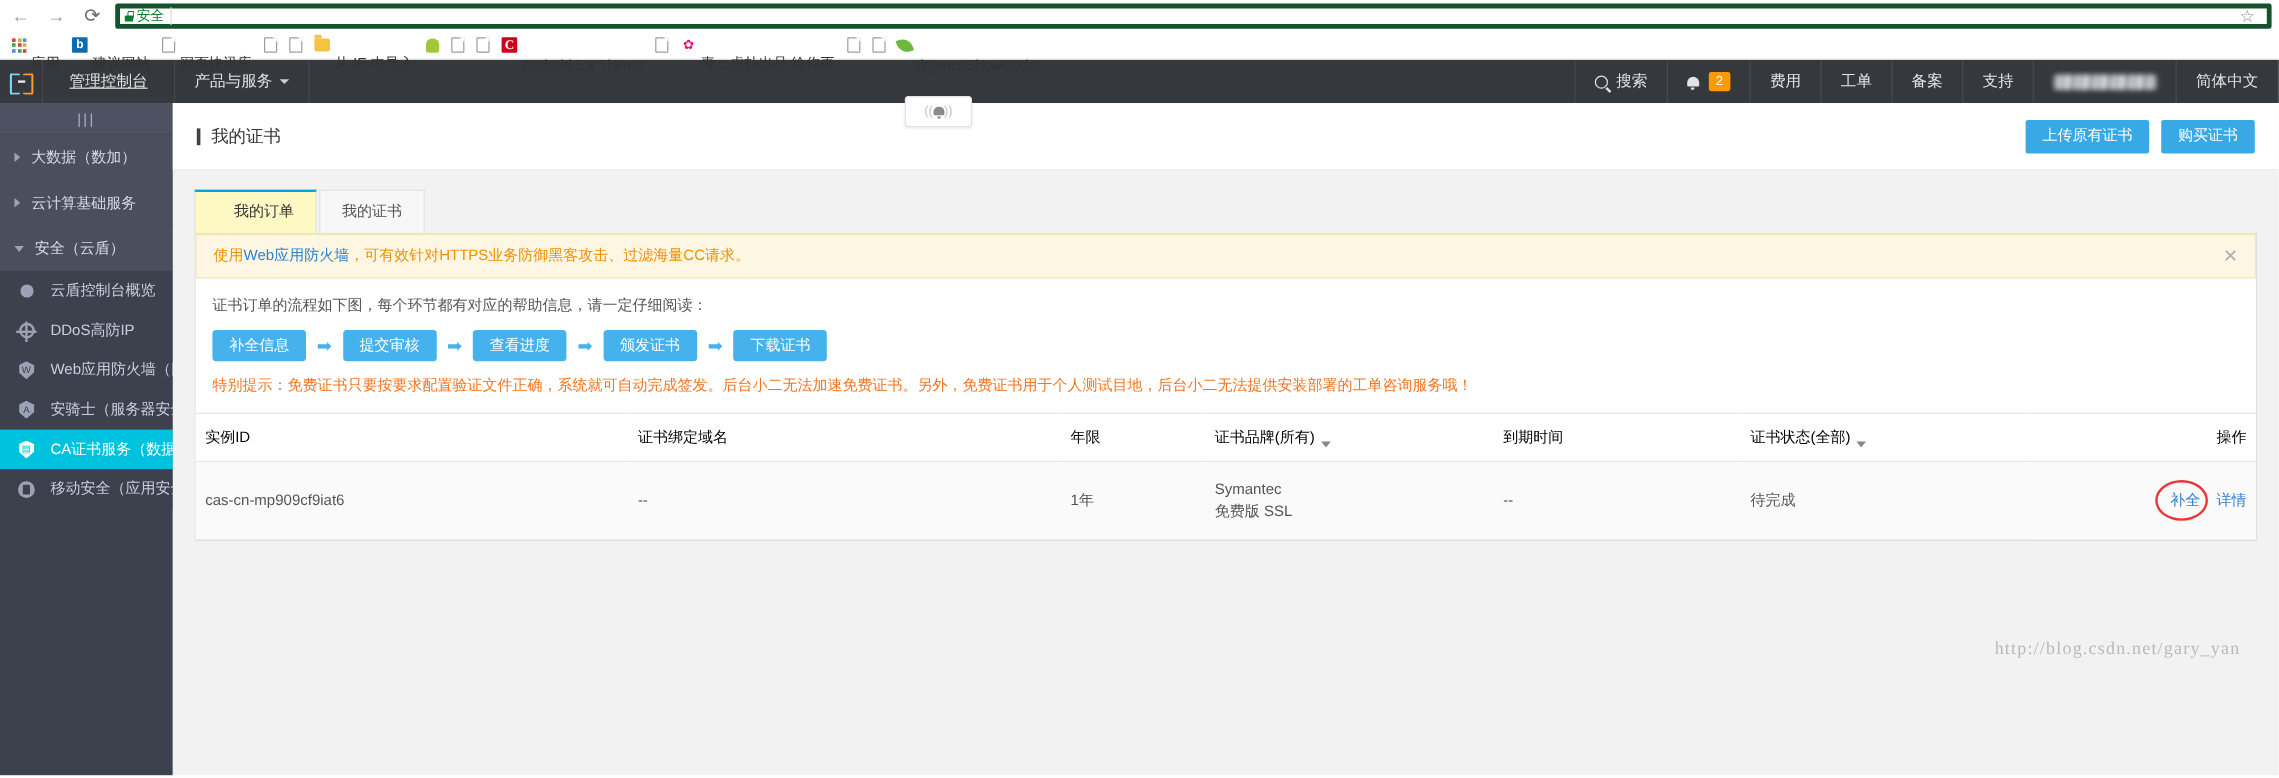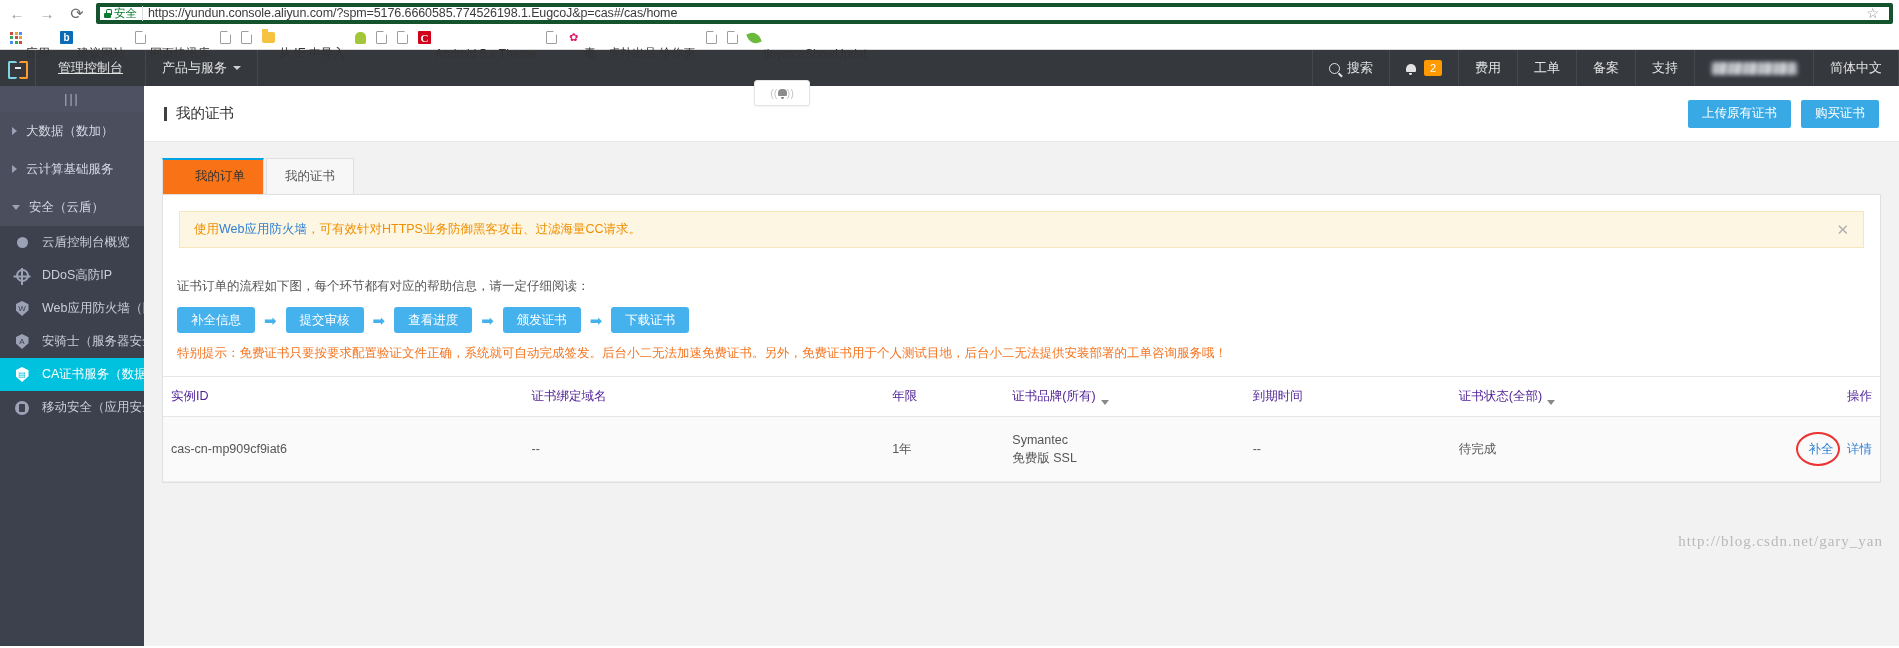--- a/index.html
+++ b/index.html
@@ -212,84 +212,83 @@
   }
   .float-bell .b::before { content:""; position:absolute; left:0; top:1px; width:9px; height:7px; background:#8b8b8b; border-radius:4px 4px 1px 1px;}
   .float-bell .b::after { content:""; position:absolute; left:3px; bottom:-1px; width:3px; height:2px; background:#8b8b8b; border-radius:0 0 2px 2px;}
 
   .tabs-row { padding: 16px 18px 0 18px; display: flex; align-items: flex-end; }
   .tab {
     padding: 9px 18px; font-size: 12.5px; color: #555; background: #f7f7f7;
     border: 1px solid #e0e0e0; border-bottom: none; cursor: pointer; margin-right: 2px;
   }
   .tab.active {
-    background: #f97316; color: #333; border-top: 2px solid #00a4e0; padding-top: 8px; padding-left: 32px;
+    background: #fef9c3; color: #333; border-top: 2px solid #00a4e0; padding-top: 8px; padding-left: 32px;
   }
 
   .panel { background: #fff; border: 1px solid #e0e0e0; margin: 0 18px; }
 
   .notice {
-    background: #fdf6e3; border: 1px solid #f5e6bd; margin: 16px;
+    background: #fdf6e3; border: 1px solid #f5e6bd; margin: 0;
     padding: 9px 14px; font-size: 12.5px; color: #f08f00;
     display: flex; align-items: center;
   }
   .notice a { color: #2f7fd1; text-decoration: none; }
   .notice-close { margin-left: auto; color: #b0b0b0; font-size: 15px; cursor: pointer; line-height: 1; }
 
   .flow-desc { padding: 14px 14px 0 14px; font-size: 12.5px; color: #555; }
   .flow-row { display: flex; align-items: center; padding: 12px 14px 6px 14px; gap: 9px; }
   .flow-step {
     background: #45b2ee; color: #fff; font-size: 12.5px; padding: 0 14px; height: 26px;
     line-height: 26px; border-radius: 3px; cursor: pointer; white-space: nowrap;
   }
   .flow-arrow { color: #45b2ee; font-size: 15px; line-height: 1; }
   .flow-warn { padding: 6px 14px 14px 14px; font-size: 12.5px; color: #f5741f; white-space: nowrap; overflow: hidden; }
 
   table.certs { width: 100%; border-collapse: collapse; table-layout: fixed; }
   table.certs th {
-    text-align: left; font-weight: normal; font-size: 12.5px; color: #4c1d95;
+    text-align: left; font-weight: normal; font-size: 12.5px; color: #000000;
     padding: 11px 8px; border-top: 1px solid #e6e6e6; border-bottom: 1px solid #e6e6e6;
     background: #fff; white-space: nowrap; margin-top: 28px;
   }
   table.certs td {
     font-size: 12.5px; color: #555; padding: 14px 8px; border-bottom: 1px solid #eee;
     background: #fafafa; vertical-align: middle;
   }
   .th-filter { display: inline-flex; align-items: flex-end; gap: 5px; cursor: pointer; }
   .tri-down { border-left: 4px solid transparent; border-right: 4px solid transparent; border-top: 5px solid #888; display:inline-block;}
   .brand-cell { line-height: 1.45; }
   .ops { text-align: right; white-space: nowrap; position: relative; }
   .op-link { color: #2f7fd1; text-decoration: none; cursor: pointer; margin-left: 10px; }
   .circle-mark {
     position: absolute; right: 40px; top: 50%; transform: translateY(-50%);
     width: 44px; height: 34px; border: 2px solid #e33; border-radius: 50%;
     pointer-events: none;
   }
 
   .watermark {
-    position: absolute; right: 16px; bottom: 96px;
+    position: absolute; right: 32px; bottom: 96px;
     font-family: "Liberation Serif", serif; font-size: 15px; color: #b9b9b9; letter-spacing: 1px;
   }
 </style>
 </head>
 <body>
 
 <div class="browser">
 
   <div class="urlbar-row">
     <div class="nav-btn">←</div>
     <div class="nav-btn">→</div>
     <div class="nav-btn reload">⟳</div>
     <div class="omnibox">
       <span class="secure">
         <span class="lock"></span>
         <span>安全</span>
       </span>
       <span class="omni-sep"></span>
-      <span class="url-text">https://yundun.console.aliyun.com/?spm=5176.6660585.774526198.1.EugcoJ&amp;p=cas#/cas/home</span>
       <span class="star" style="margin-left:auto">☆</span>
     </div>
   </div>
 
   <div class="bookmarks-row">
     <div class="bm">
       <span class="apps-grid">
           <i></i>
           <i></i>
           <i></i>

